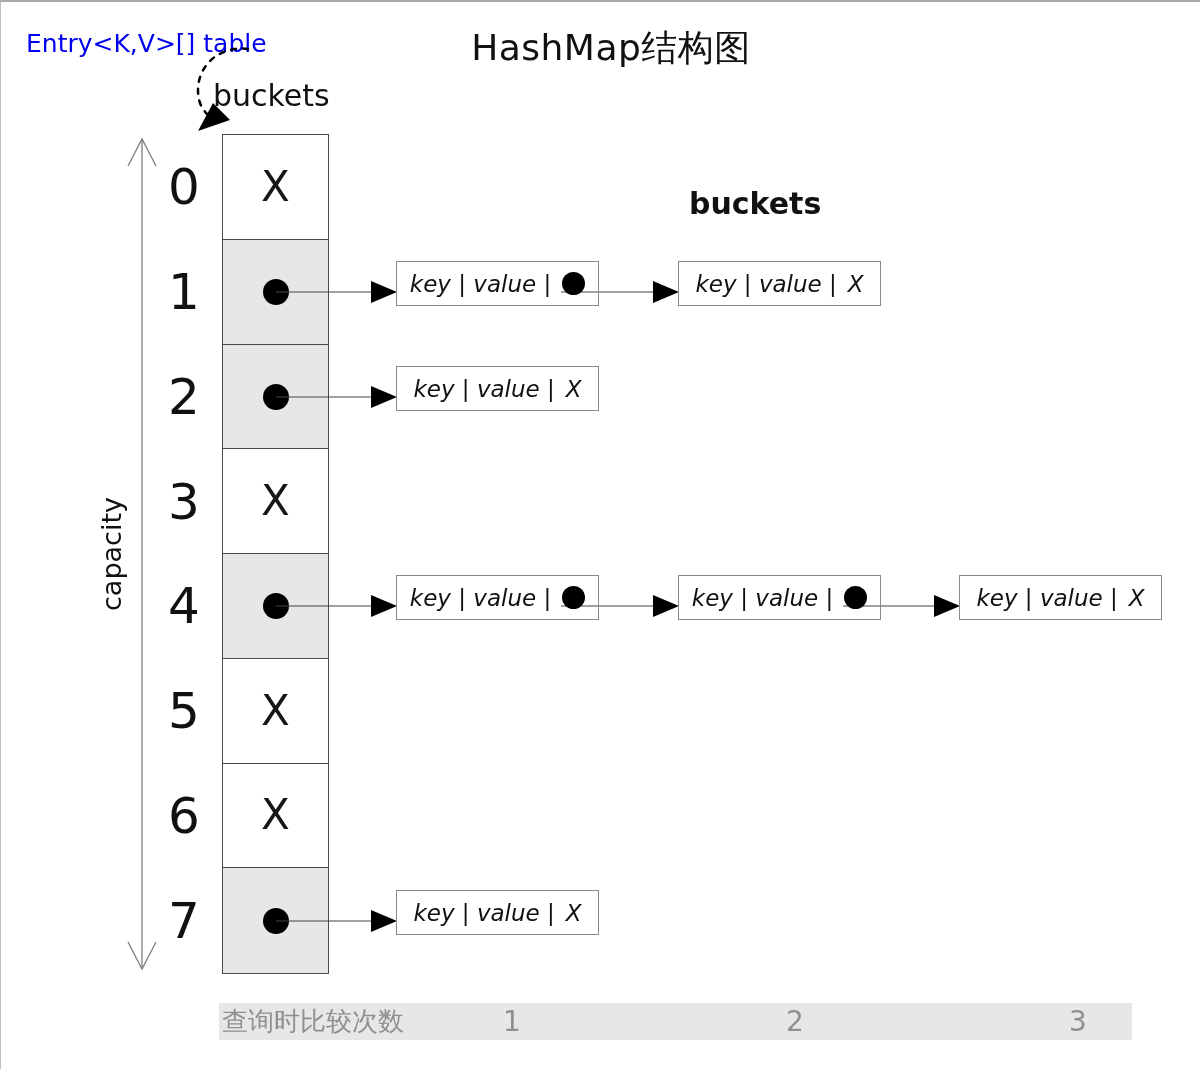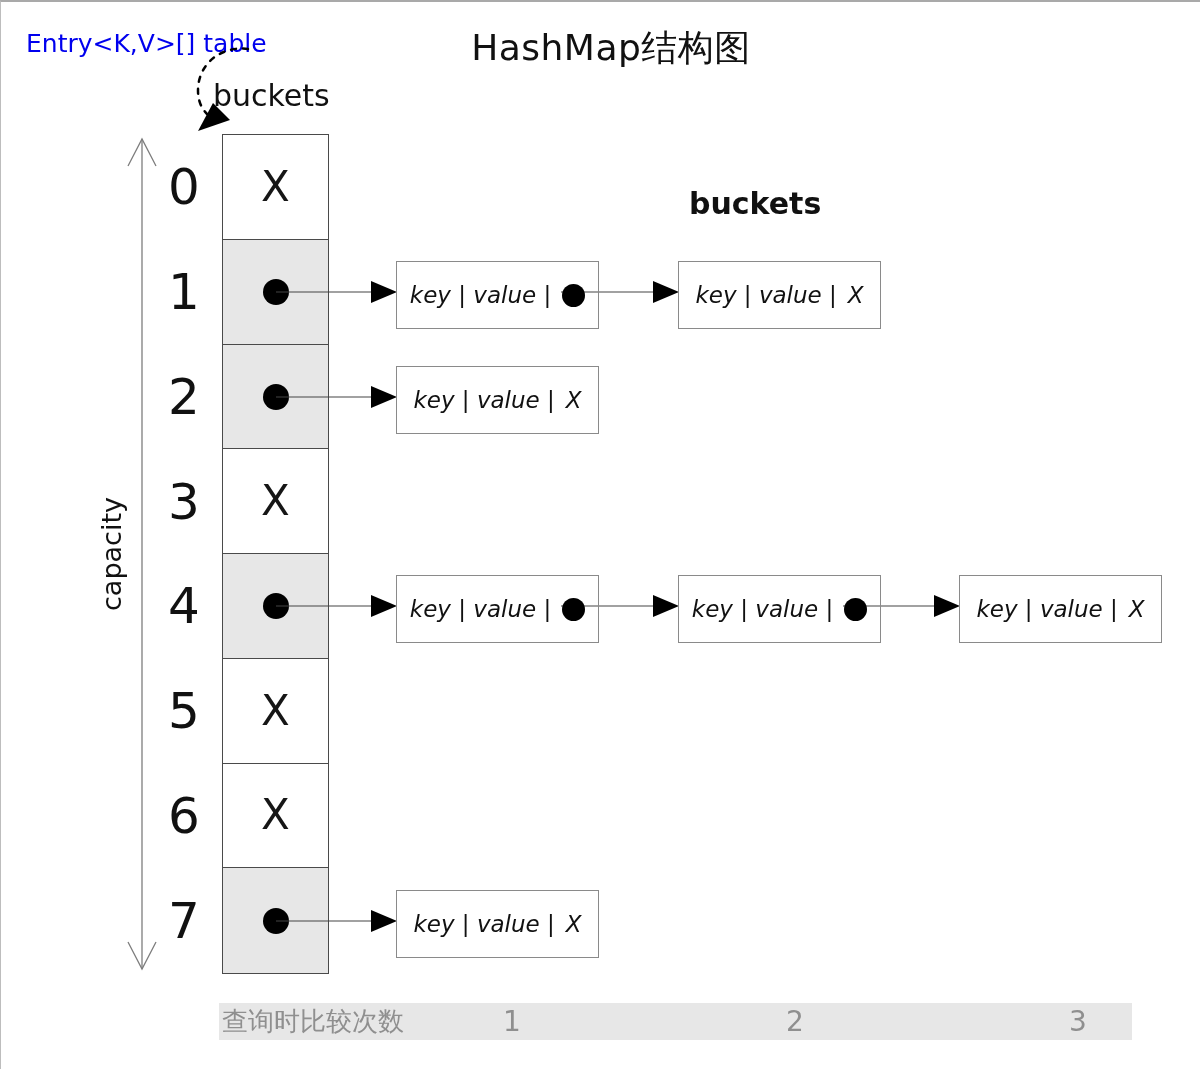--- a/index.html
+++ b/index.html
@@ -79,21 +79,21 @@
   .bucket-index {
     width: 70px;
     text-align: center;
     font-size: 50px;
     line-height: 70px;
     color: #111;
     z-index: 3;
   }
 
   .entry-box {
-    width: 203px; height: 68px;
+    width: 203px; height: 45px;
     border: 1px solid #8a8a8a;
     box-sizing: border-box;
     background: transparent;
     display: flex;
     align-items: center;
     justify-content: center;
     gap: 11px;
     z-index: 3;
     font-style: italic;
     font-size: 23px;

